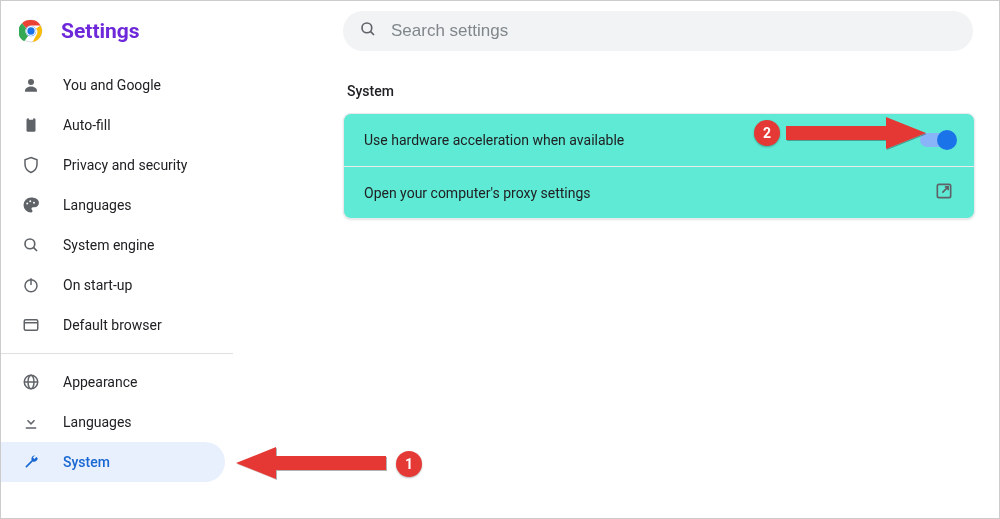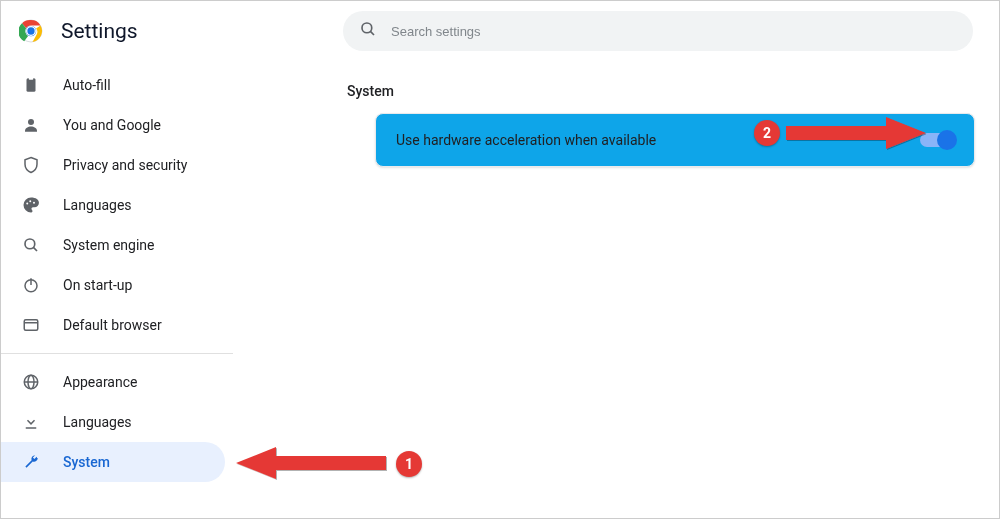--- a/index.html
+++ b/index.html
@@ -24,43 +24,43 @@
       align-items: center;
       width: 326px;
     }
     .logo-wrap {
       width: 28px; height: 28px;
       display: flex; align-items: center; justify-content: center;
       margin-right: 16px;
     }
     .header-title {
       font-size: 21px;
-      font-weight: 400;
-      color: #0f172a;
+      font-weight: 700;
+      color: #6d28d9;
     }
     .search-box {
       flex: 1;
       max-width: 630px;
       height: 40px;
       background: #f1f3f4;
       border-radius: 20px;
       display: flex;
       align-items: center;
       padding: 0 16px;
       color: #5f6368;
     }
     .search-box .search-icon {
       margin-right: 14px;
       color: #5f6368;
     }
     .search-box input {
       background: transparent;
       border: none;
       outline: none;
-      font-size: 13px;
+      font-size: 17px;
       color: #b91c1c;
       flex: 1;
     }
     .search-box input::placeholder {
       color: #80868b;
     }
     .layout {
       display: flex;
       height: calc(100% - 60px);
     }
@@ -102,26 +102,25 @@
       flex: 1;
       padding: 12px 24px 0 110px;
     }
     .section-title {
       font-size: 14px;
       font-weight: 500;
       color: #202124;
       margin: 10px 0 14px 4px;
     }
     .card {
-      background: #0ea5e9;
+      background: #5eead4;
       border: 1px solid #e8eaed;
       border-radius: 8px;
       box-shadow: 0 1px 2px rgba(60,64,67,0.15);
       overflow: hidden;
-      margin-left: 32px;
     }
     .card-row {
       display: flex;
       align-items: center;
       justify-content: space-between;
       min-height: 52px;
       padding: 0 20px;
       font-size: 14px;
       color: #202124;
     }
@@ -193,34 +192,34 @@
     <input type="text" placeholder="Search settings" style="">
   </div>
 </div>
 
 <div class="layout">
 
   <nav class="sidebar">
     <div class="sidebar-item">
       <span class="icon">
         <svg width="18" height="18" viewBox="0 0 24 24" fill="currentColor">
+            <circle cx="12" cy="8" r="4"></circle>
+            <path d="M4 20c0-4 4-6 8-6s8 2 8 6v1H4z"></path>
+          </svg>
+      </span>
+      <span>You and Google</span>
+    </div>
+    <div class="sidebar-item">
+      <span class="icon">
+        <svg width="18" height="18" viewBox="0 0 24 24" fill="currentColor">
             <rect x="6" y="3" width="12" height="18" rx="2"></rect>
             <rect x="9" y="1" width="6" height="4" rx="1" fill="#fff"></rect>
           </svg>
       </span>
       <span>Auto-fill</span>
-    </div>
-    <div class="sidebar-item">
-      <span class="icon">
-        <svg width="18" height="18" viewBox="0 0 24 24" fill="currentColor">
-            <circle cx="12" cy="8" r="4"></circle>
-            <path d="M4 20c0-4 4-6 8-6s8 2 8 6v1H4z"></path>
-          </svg>
-      </span>
-      <span>You and Google</span>
     </div>
     <div class="sidebar-item">
       <span class="icon">
         <svg width="18" height="18" viewBox="0 0 24 24" fill="none" stroke="currentColor" stroke-width="2">
             <path d="M12 2l8 3v6c0 5-3.5 9-8 11-4.5-2-8-6-8-11V5z"></path>
           </svg>
       </span>
       <span>Privacy and security</span>
     </div>
     <div class="sidebar-item">
@@ -292,20 +291,29 @@
     </div>
 
   </nav>
 
   <main class="content">
     <div class="section-title">System</div>
     <div class="card">
       <div class="card-row">
         <span>Use hardware acceleration when available</span>
         <span class="toggle"></span>
+      </div>
+      <div class="card-row">
+        <span>Open your computer's proxy settings</span>
+        <span class="external-icon">
+          <svg width="20" height="20" viewBox="0 0 24 24" fill="none" stroke="currentColor" stroke-width="2">
+              <rect x="4" y="4" width="16" height="16" rx="2"></rect>
+              <path d="M10 14l7-7M13 7h4v4"></path>
+            </svg>
+        </span>
       </div>
     </div>
   </main>
 </div>
 
 <div class="anno arrow" style="left:235px; top:442px;">
   <svg width="155" height="40" viewBox="0 0 155 40">
     <defs>
         <filter id="s1">
           <feDropShadow dx="1" dy="1" stdDeviation="0.5" flood-opacity="0.3"></feDropShadow>

